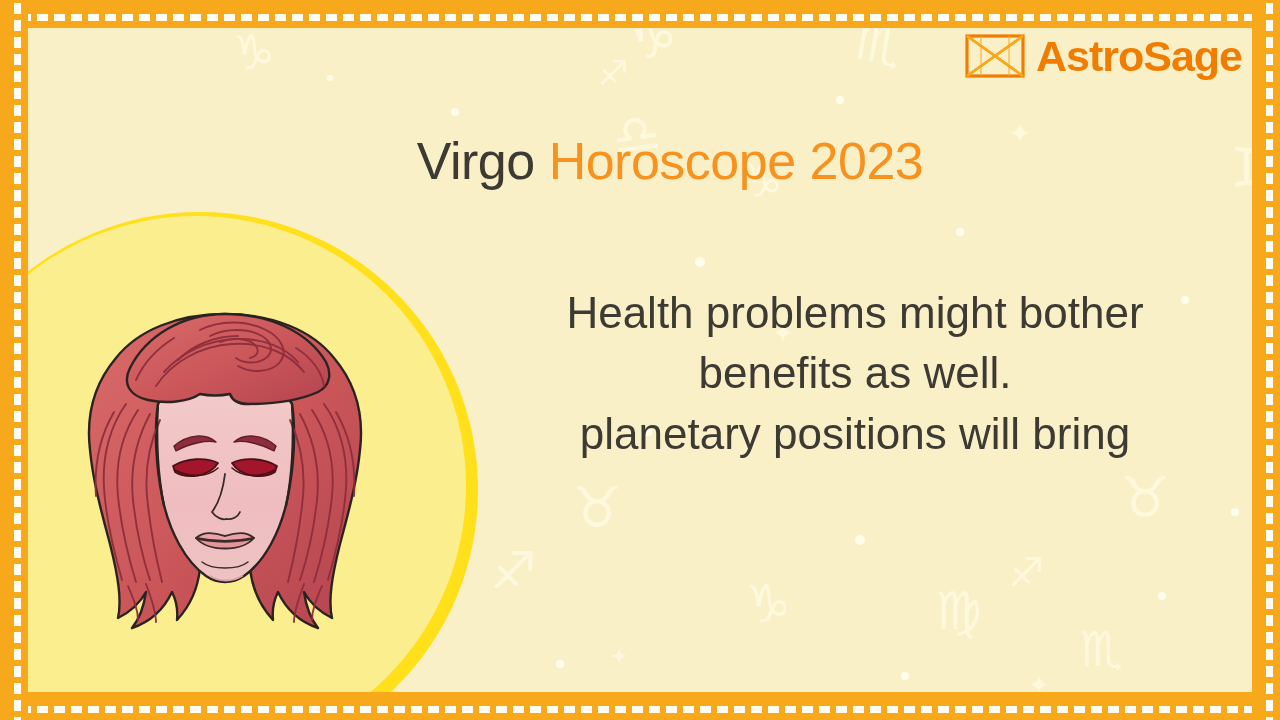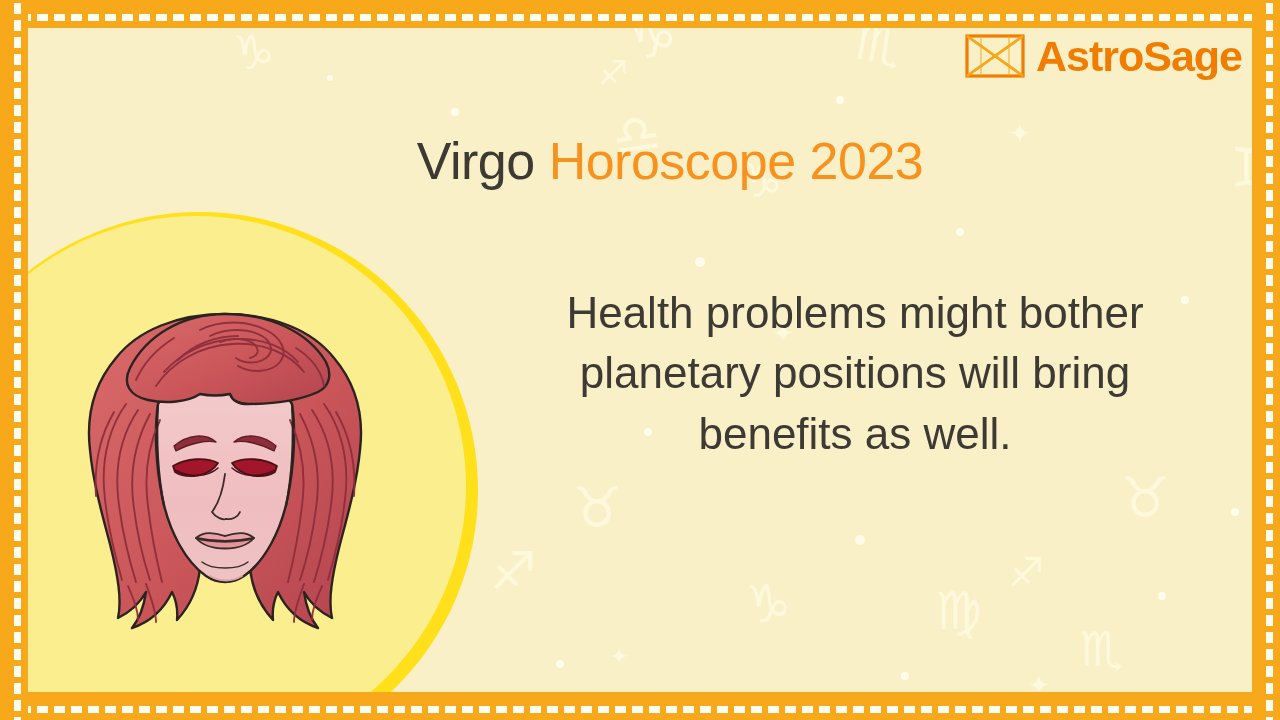--- a/index.html
+++ b/index.html
@@ -254,22 +254,22 @@
       </g>
     </svg>
   </div>
 
   <div class="title">
     <span class="t-sign">Virgo</span><span>&nbsp;</span><span class="t-rest">Horoscope 2023</span>
   </div>
 
   <div class="body-copy" id="body-copy">
       <div>Health problems might bother</div>
+      <div>benefits as well.</div>
       <div>planetary positions will bring</div>
-      <div>benefits as well.</div>
     </div>
 
   <div class="logo">
     <div class="logo-row">
       <span class="logo-mark">
         <svg viewBox="0 0 62 46" width="62" height="46" aria-hidden="true">
           <rect x="3" y="3" width="56" height="40" fill="none" stroke="#F07D00" stroke-width="3.2"></rect>
           <path d="M3 3 L31 23 L59 3" fill="none" stroke="#F7A81B" stroke-width="2.6"></path>
           <path d="M3 43 L31 23 L59 43" fill="none" stroke="#F7A81B" stroke-width="2.6"></path>
           <path d="M3 3 L31 23 L3 43" fill="none" stroke="#F7A81B" stroke-width="2.6"></path>

